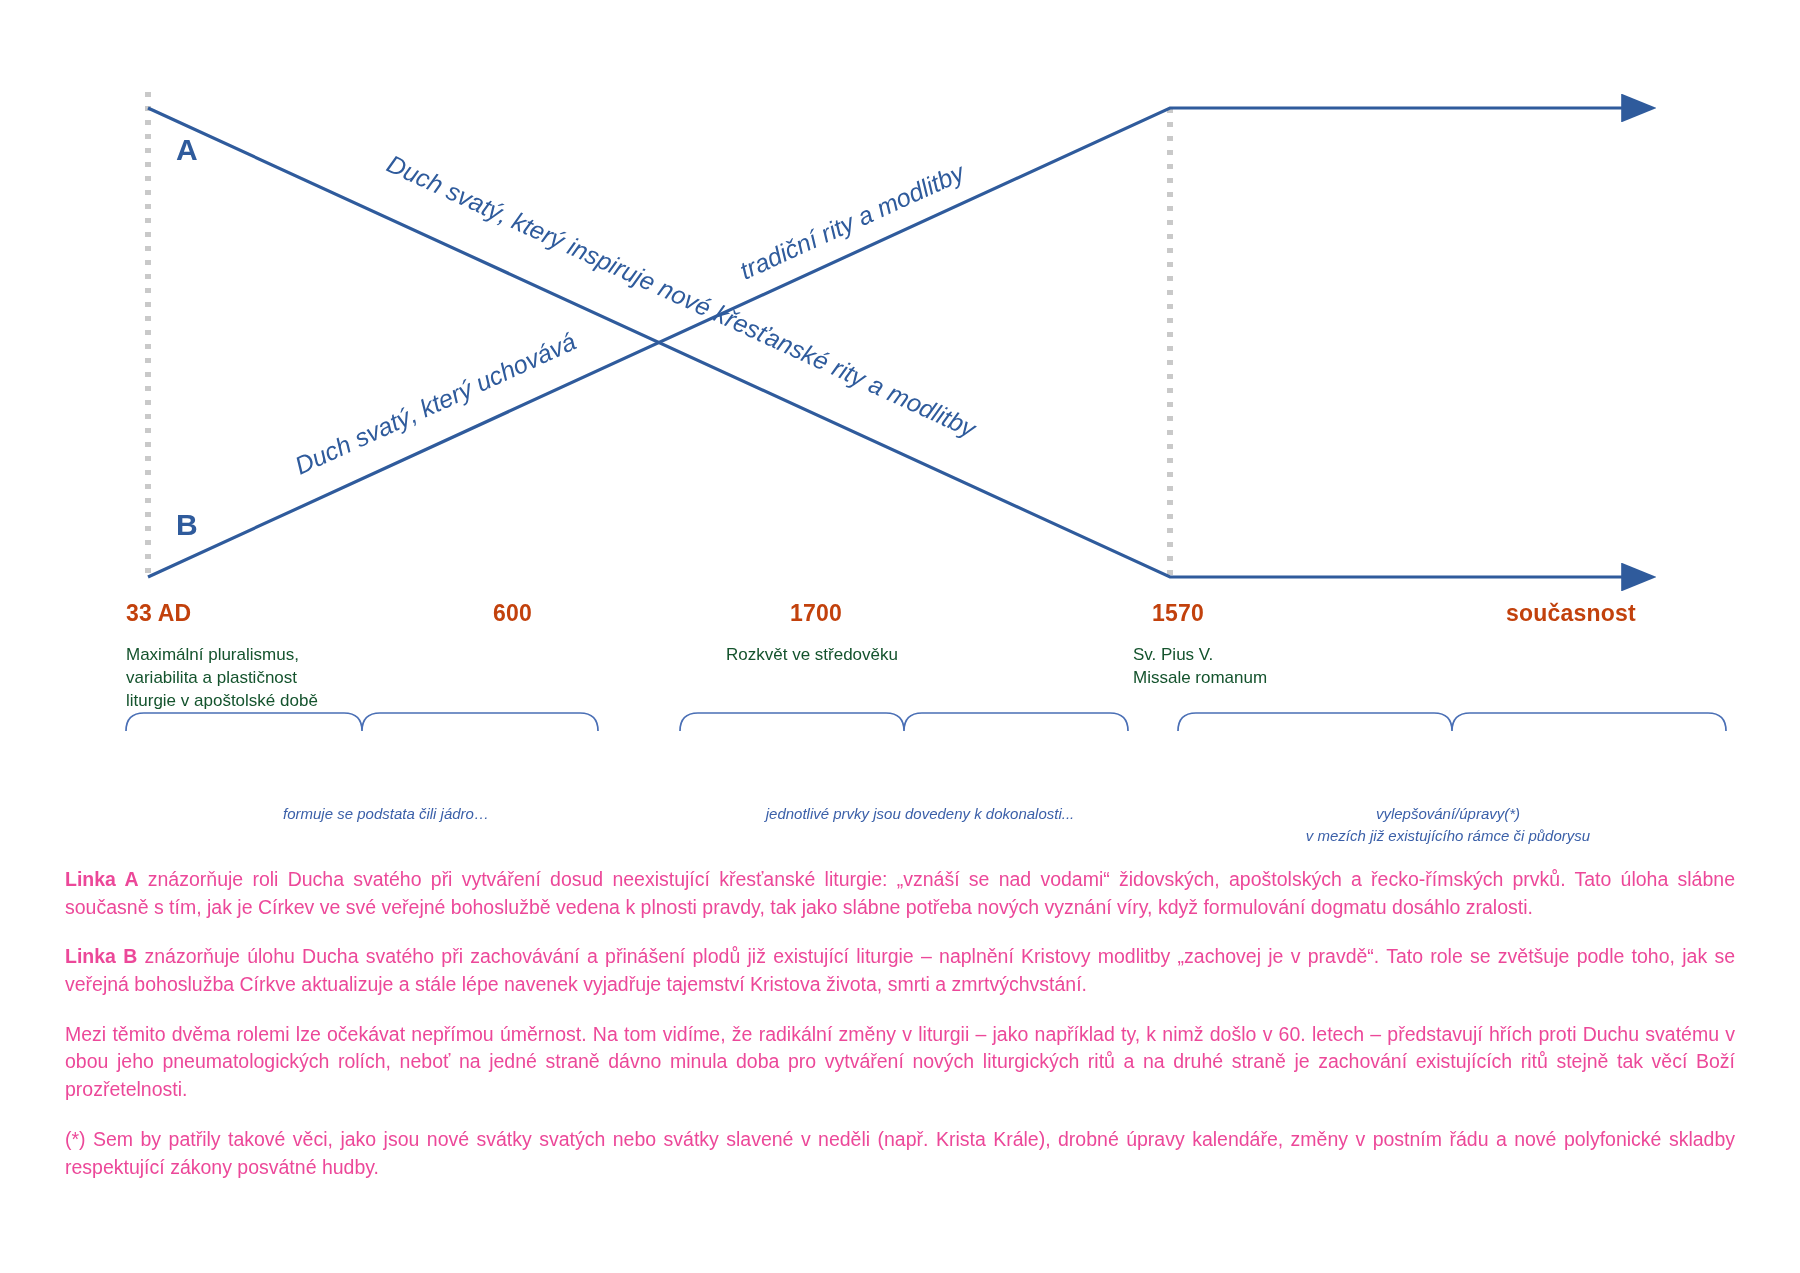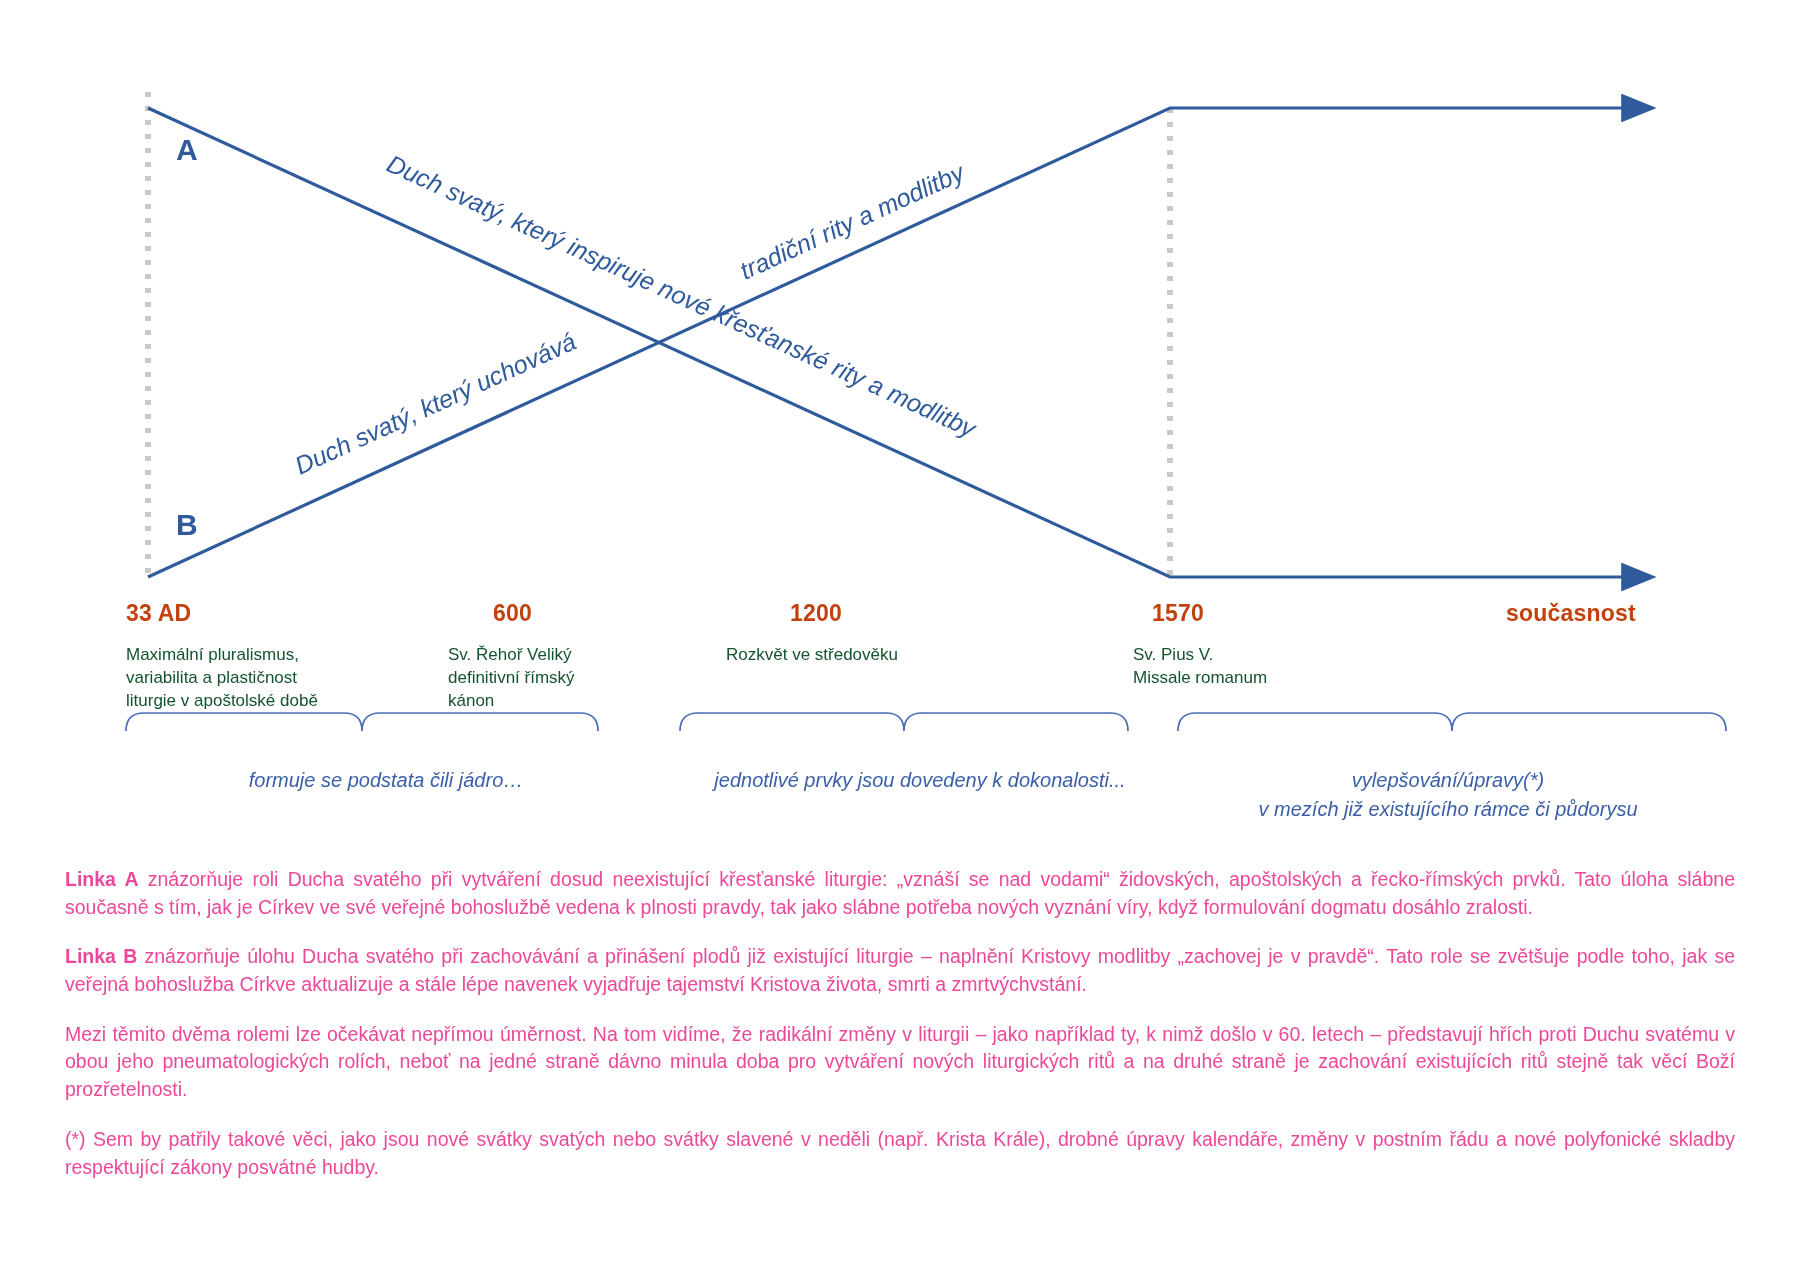--- a/index.html
+++ b/index.html
@@ -62,26 +62,27 @@
   .curve-text {
     fill: #2f5b9c;
     font-family: "Liberation Sans", sans-serif;
     font-size: 25px;
     font-style: italic;
   }
 
   
   .brace-caption {
     position: absolute;
-    font-size: 20px;
+    font-size: 15px;
     font-style: italic;
     color: #3a5fa8;
     text-align: center;
     line-height: 1.45;
     white-space: pre-line;
+    margin-top: 37px;
   }
 
   
   .body-text {
     position: absolute;
     left: 65px;
     width: 1670px;
     font-size: 19.5px;
     line-height: 1.42;
     text-align: justify;
@@ -135,30 +136,27 @@
 
       <path d="M126,731 q0,-18 18,-18 h200 q18,0 18,18 q0,-18 18,-18 h200 q18,0 18,18" fill="none" stroke="#4a6fb5" stroke-width="1.7" transform="translate(0,0)"></path>
 
       <path d="M680,731 q0,-18 18,-18 h188 q18,0 18,18 q0,-18 18,-18 h188 q18,0 18,18" fill="none" stroke="#4a6fb5" stroke-width="1.7"></path>
 
       <path d="M1178,731 q0,-18 18,-18 h238 q18,0 18,18 q0,-18 18,-18 h238 q18,0 18,18" fill="none" stroke="#4a6fb5" stroke-width="1.7"></path>
     </svg>
 
     <div class="era-label" style="left:126px; top:600px;">33 AD</div>
     <div class="era-label" style="left:493px; top:600px;">600</div>
-    <div class="era-label" style="left:790px; top:600px;">1200</div>
+    <div class="era-label" style="left:790px; top:600px;">1700</div>
     <div class="era-label" style="left:1152px; top:600px;">1570</div>
     <div class="era-label" style="left:1506px; top:600px;">současnost</div>
 
     <div class="era-desc" style="left:126px; top:644px; width:270px;">Maximální pluralismus,
 variabilita a plastičnost
 liturgie v apoštolské době</div>
-    <div class="era-desc" style="left:448px; top:644px; width:250px;">Sv. Řehoř Veliký
-definitivní římský
-kánon</div>
     <div class="era-desc" style="left:726px; top:644px; width:300px;">Rozkvět ve středověku</div>
     <div class="era-desc" style="left:1133px; top:644px; width:280px;">Sv. Pius V.
 Missale romanum</div>
 
     <div class="brace-caption" style="left:126px; top:766px; width:520px;">formuje se podstata čili jádro…</div>
     <div class="brace-caption" style="left:1178px; top:766px; width:540px;">vylepšování/úpravy(*)
 v mezích již existujícího rámce či půdorysu</div>
     <div class="brace-caption" style="left:680px; top:766px; width:480px;">jednotlivé prvky jsou dovedeny k dokonalosti...</div>
 
   </div>

